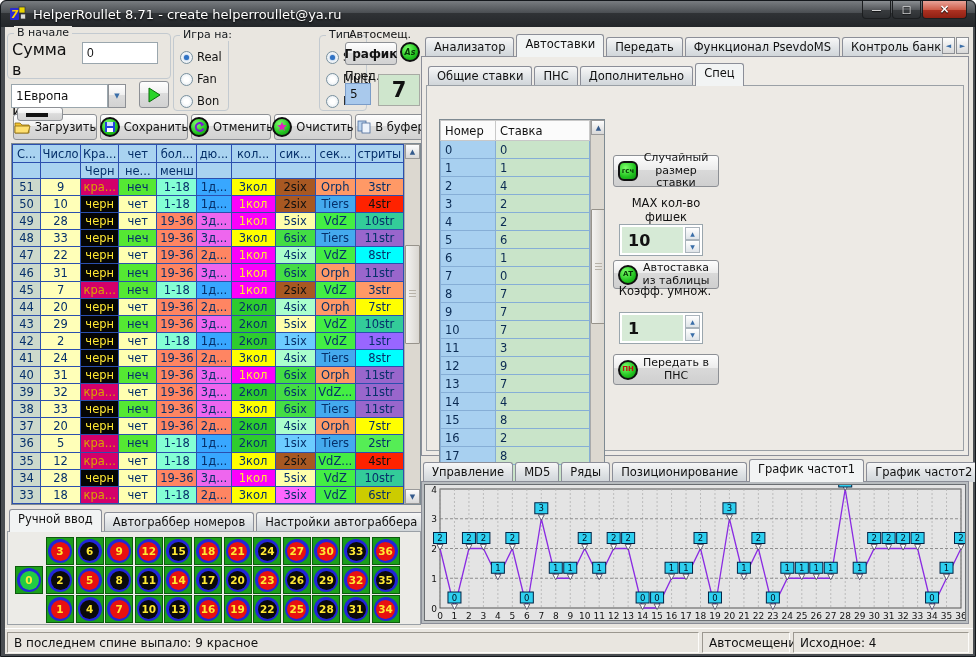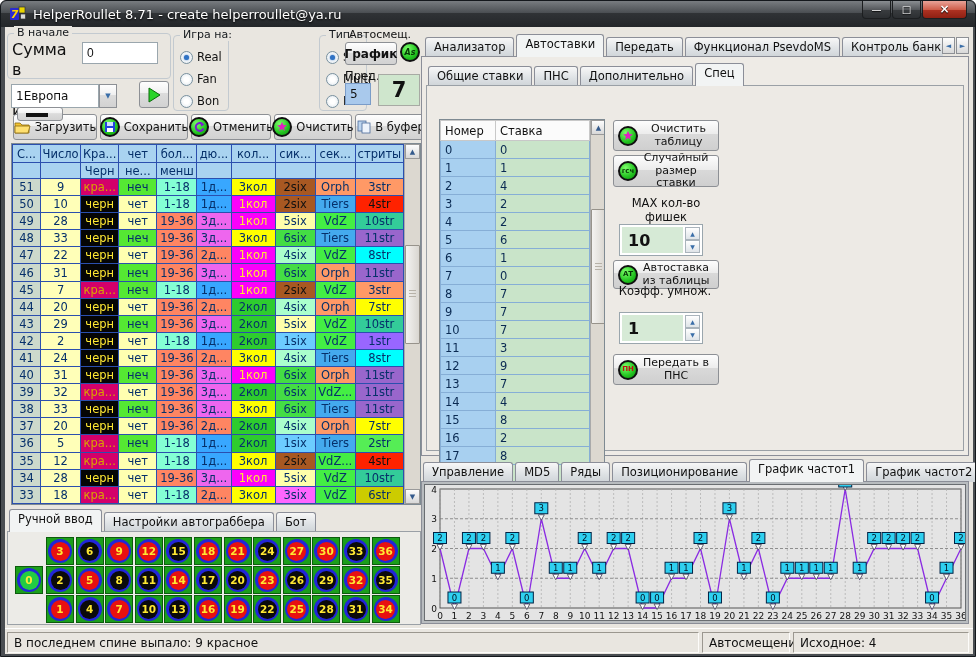--- a/index.html
+++ b/index.html
@@ -104,21 +104,21 @@
   </div>
 
   <div class="content">
 
     <div class="grp" style="left:2px;top:6px;width:164px;height:46px;">
       <span class="grp-title">В начале</span>
       <span style="position:absolute;left:4px;top:6px;width:66px;font-size:16px;color:#111;line-height:1.25;">Сумма в начале игры</span>
       <input class="field" style="position: absolute; left: 74px; top: 8px; width: 76px; height: 22px;" value="0">
     </div>
 
-    <div style="position:absolute;left:6px;top:57px;width:106px;height:24px;display:flex;">
+    <div style="position:absolute;left:6px;top:57px;width:115px;height:24px;display:flex;">
       <span class="field" style="flex:1;display:flex;align-items:center;">1Европа</span>
       <span class="btn" style="width:18px;border-radius:0;font-size:7px;color:#3a6ea8;">▼</span>
     </div>
     <div class="btn" style="position:absolute;left:134px;top:54px;width:30px;height:27px;">
       <svg width="14" height="16" viewBox="0 0 14 16">
           <polygon points="2,1 13,8 2,15" fill="#2ad42a" stroke="#0a6a0a" stroke-width="1"></polygon>
         </svg>
     </div>
     <div class="btn dash-btn"></div>
 
@@ -491,20 +491,21 @@
             <div class="sb-thumb" style="top:26%;height:30%;">
               <div class="sb-grip"></div>
             </div>
           </div>
         <div class="sb-btn">▼</div>
       </div>
     </div>
 
     <div class="tabstrip" style="left:4px;top:482px;" id="input-tabs">
         <div class="tab active">Ручной ввод</div>
+        <div class="tab">Автограббер номеров</div>
         <div class="tab">Настройки автограббера</div>
         <div class="tab">Бот</div>
       </div>
     <div class="pad-panel">
         <div id="pad-host">
           <div class="tile" style="left: 38px; top: 5px;">
             <div class="tile-ring" style="background: rgb(33, 38, 216);">
               <div class="tile-inner" style="background: rgb(232, 16, 16); color: rgb(255, 232, 51);">3</div>
             </div>
           </div>
@@ -811,30 +812,22 @@
             <div class="sb-btn">▲</div>
             <div class="sb-track">
                 <div class="sb-thumb" style="top:22%;height:34%;">
                   <div class="sb-grip"></div>
                 </div>
               </div>
             <div class="sb-btn">▼</div>
           </div>
         </div>
 
-        <div class="rc-btn" style="top:34px;height:31px;">
-          <span class="greenball" style="margin-right:5px;">
-              <svg width="10" height="10" viewBox="0 0 10 10">
-                <polygon points="5,0 6.5,3 10,3.5 7,5.5 8,9 5,7 2,9 3,5.5 0,3.5 3.5,3" fill="#e020c0"></polygon>
-              </svg>
-            </span>
-          <span style="flex:1;text-align:center;">Очистить таблицу</span>
-        </div>
         <div class="rc-btn" style="top:69px;height:32px;">
-          <span class="greenball" style="">гсч</span>
+          <span class="greenball" style="border-radius:6px;">гсч</span>
           <span style="flex:1;text-align:center;">Случайный размер ставки</span>
         </div>
         <div class="rc-label" style="left:190px;top:110px;width:98px;">MAX кол-во фишек</div>
         <div class="spinbox" style="left:192px;top:138px;width:84px;height:32px;">
           <span class="spin-val">10</span>
           <span class="spin-arrows">
               <span>▲</span>
               <span>▼</span>
             </span>
         </div>

